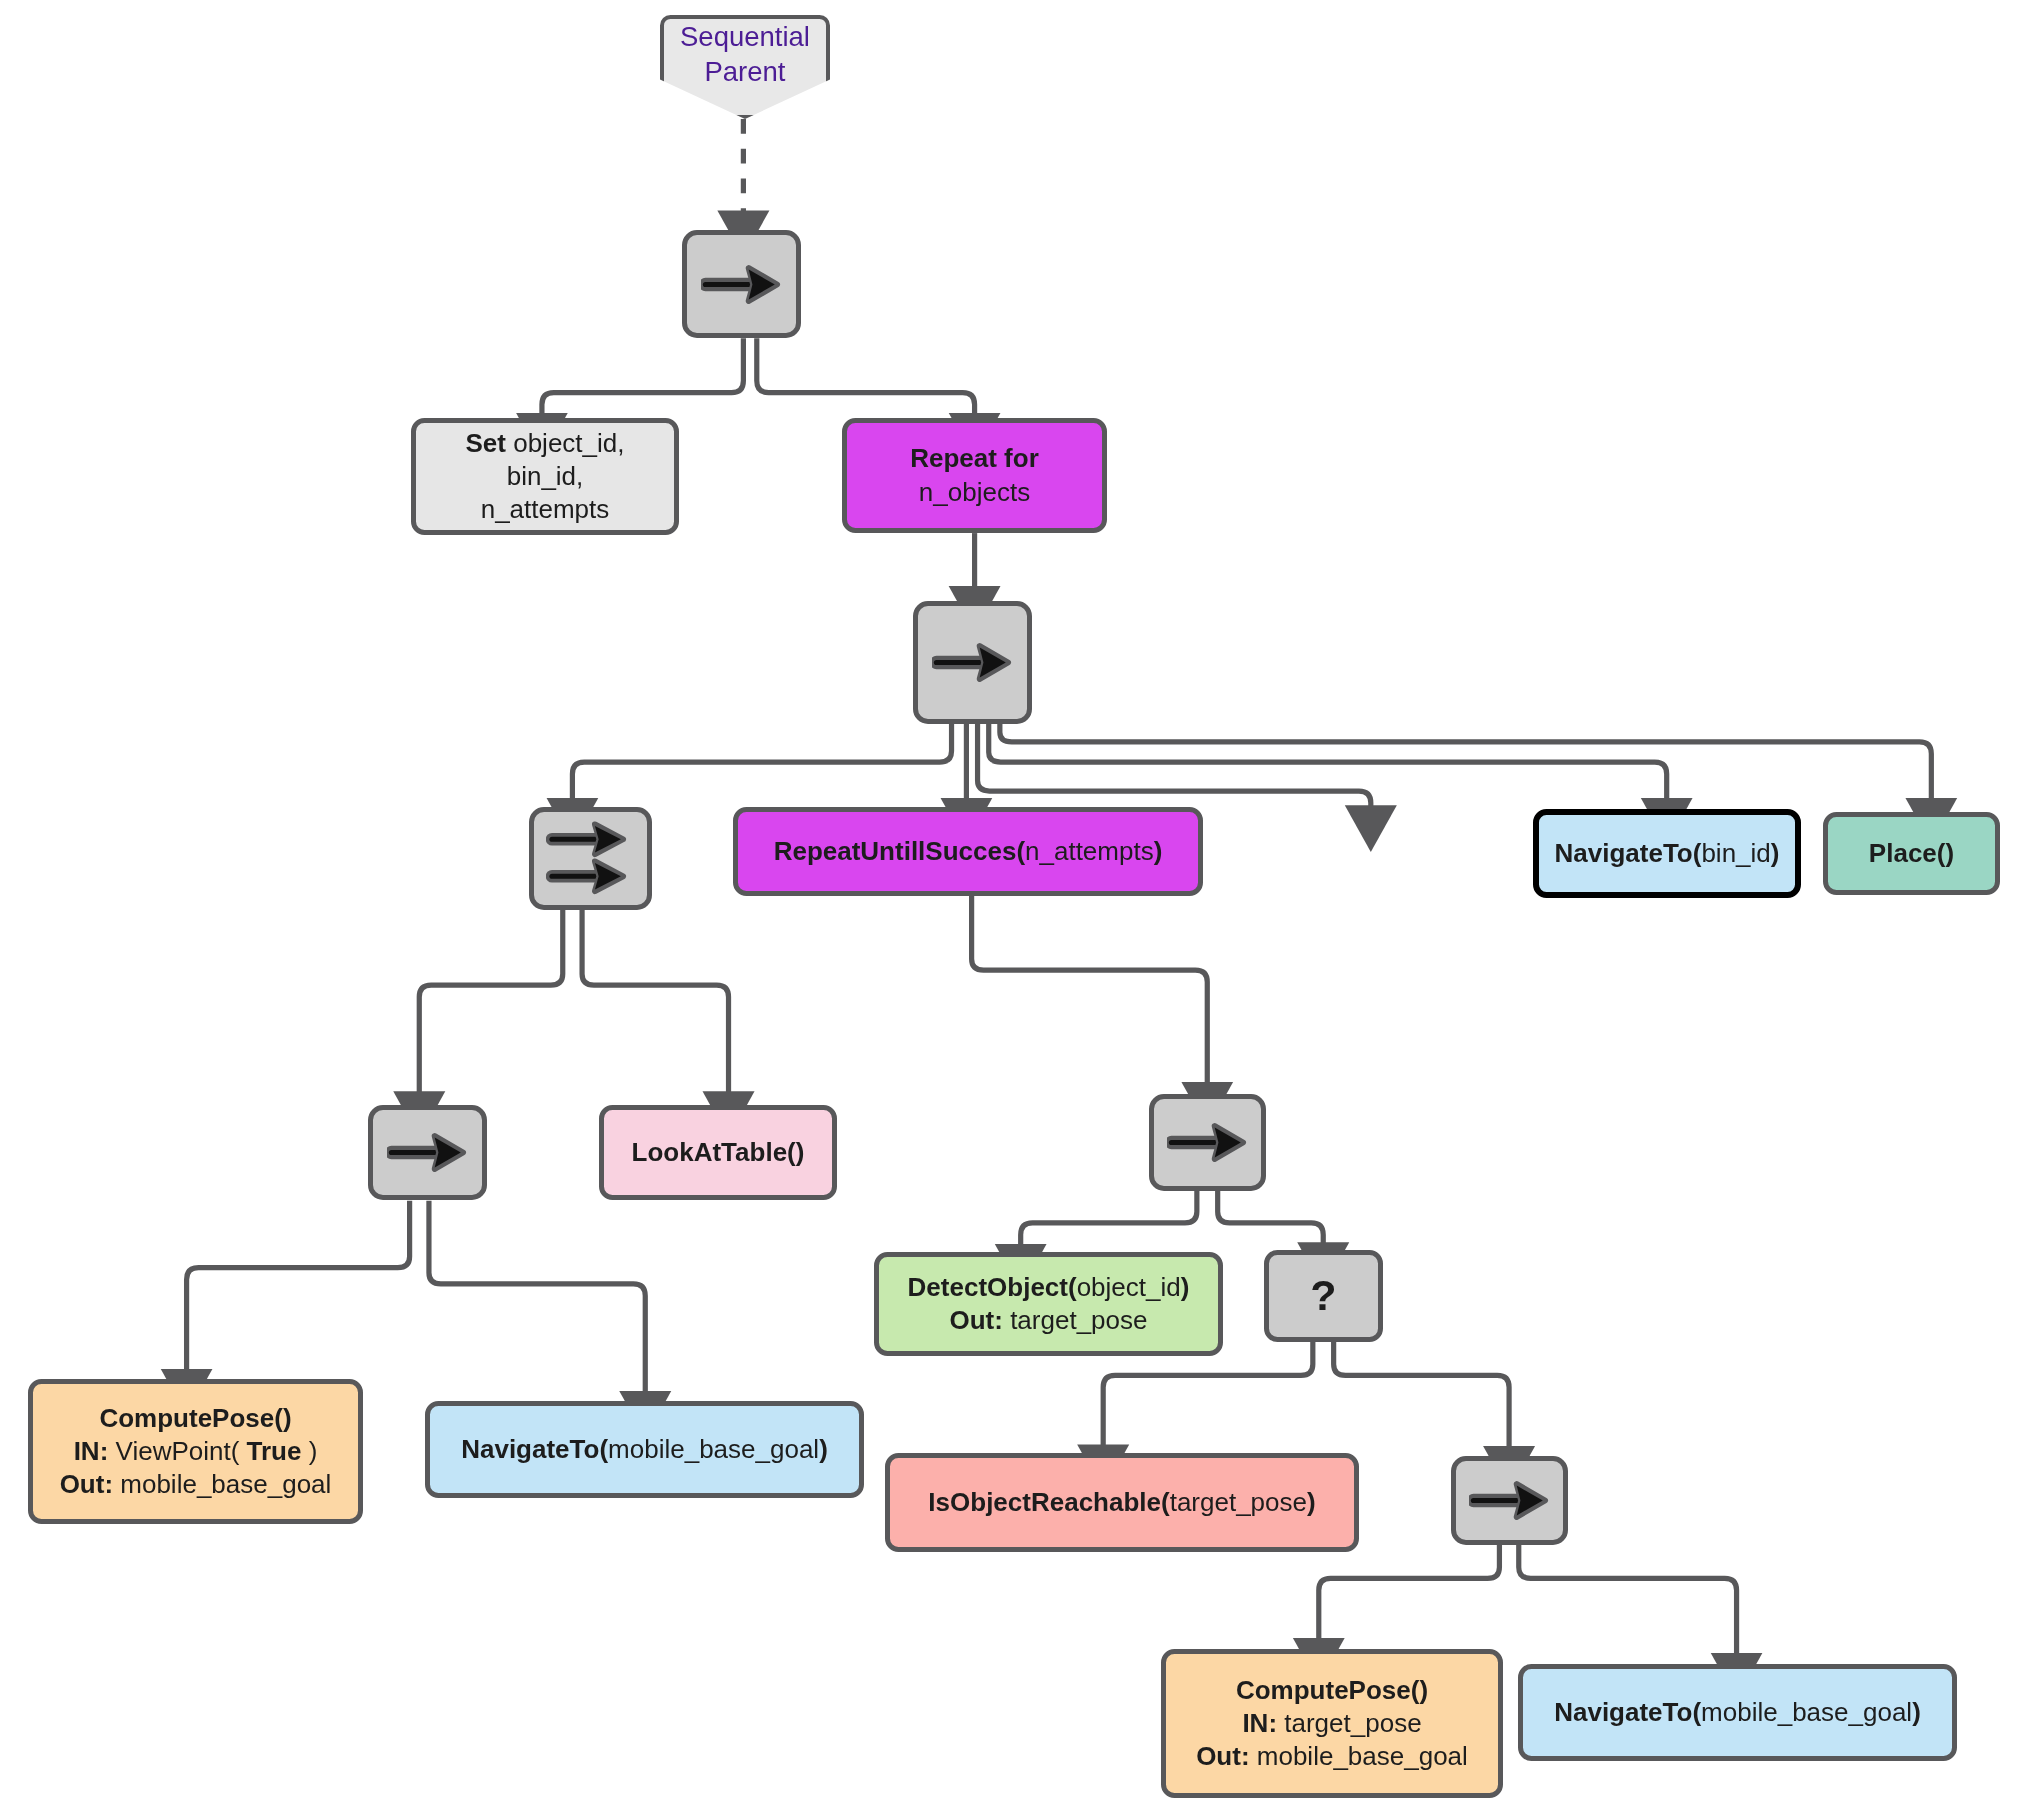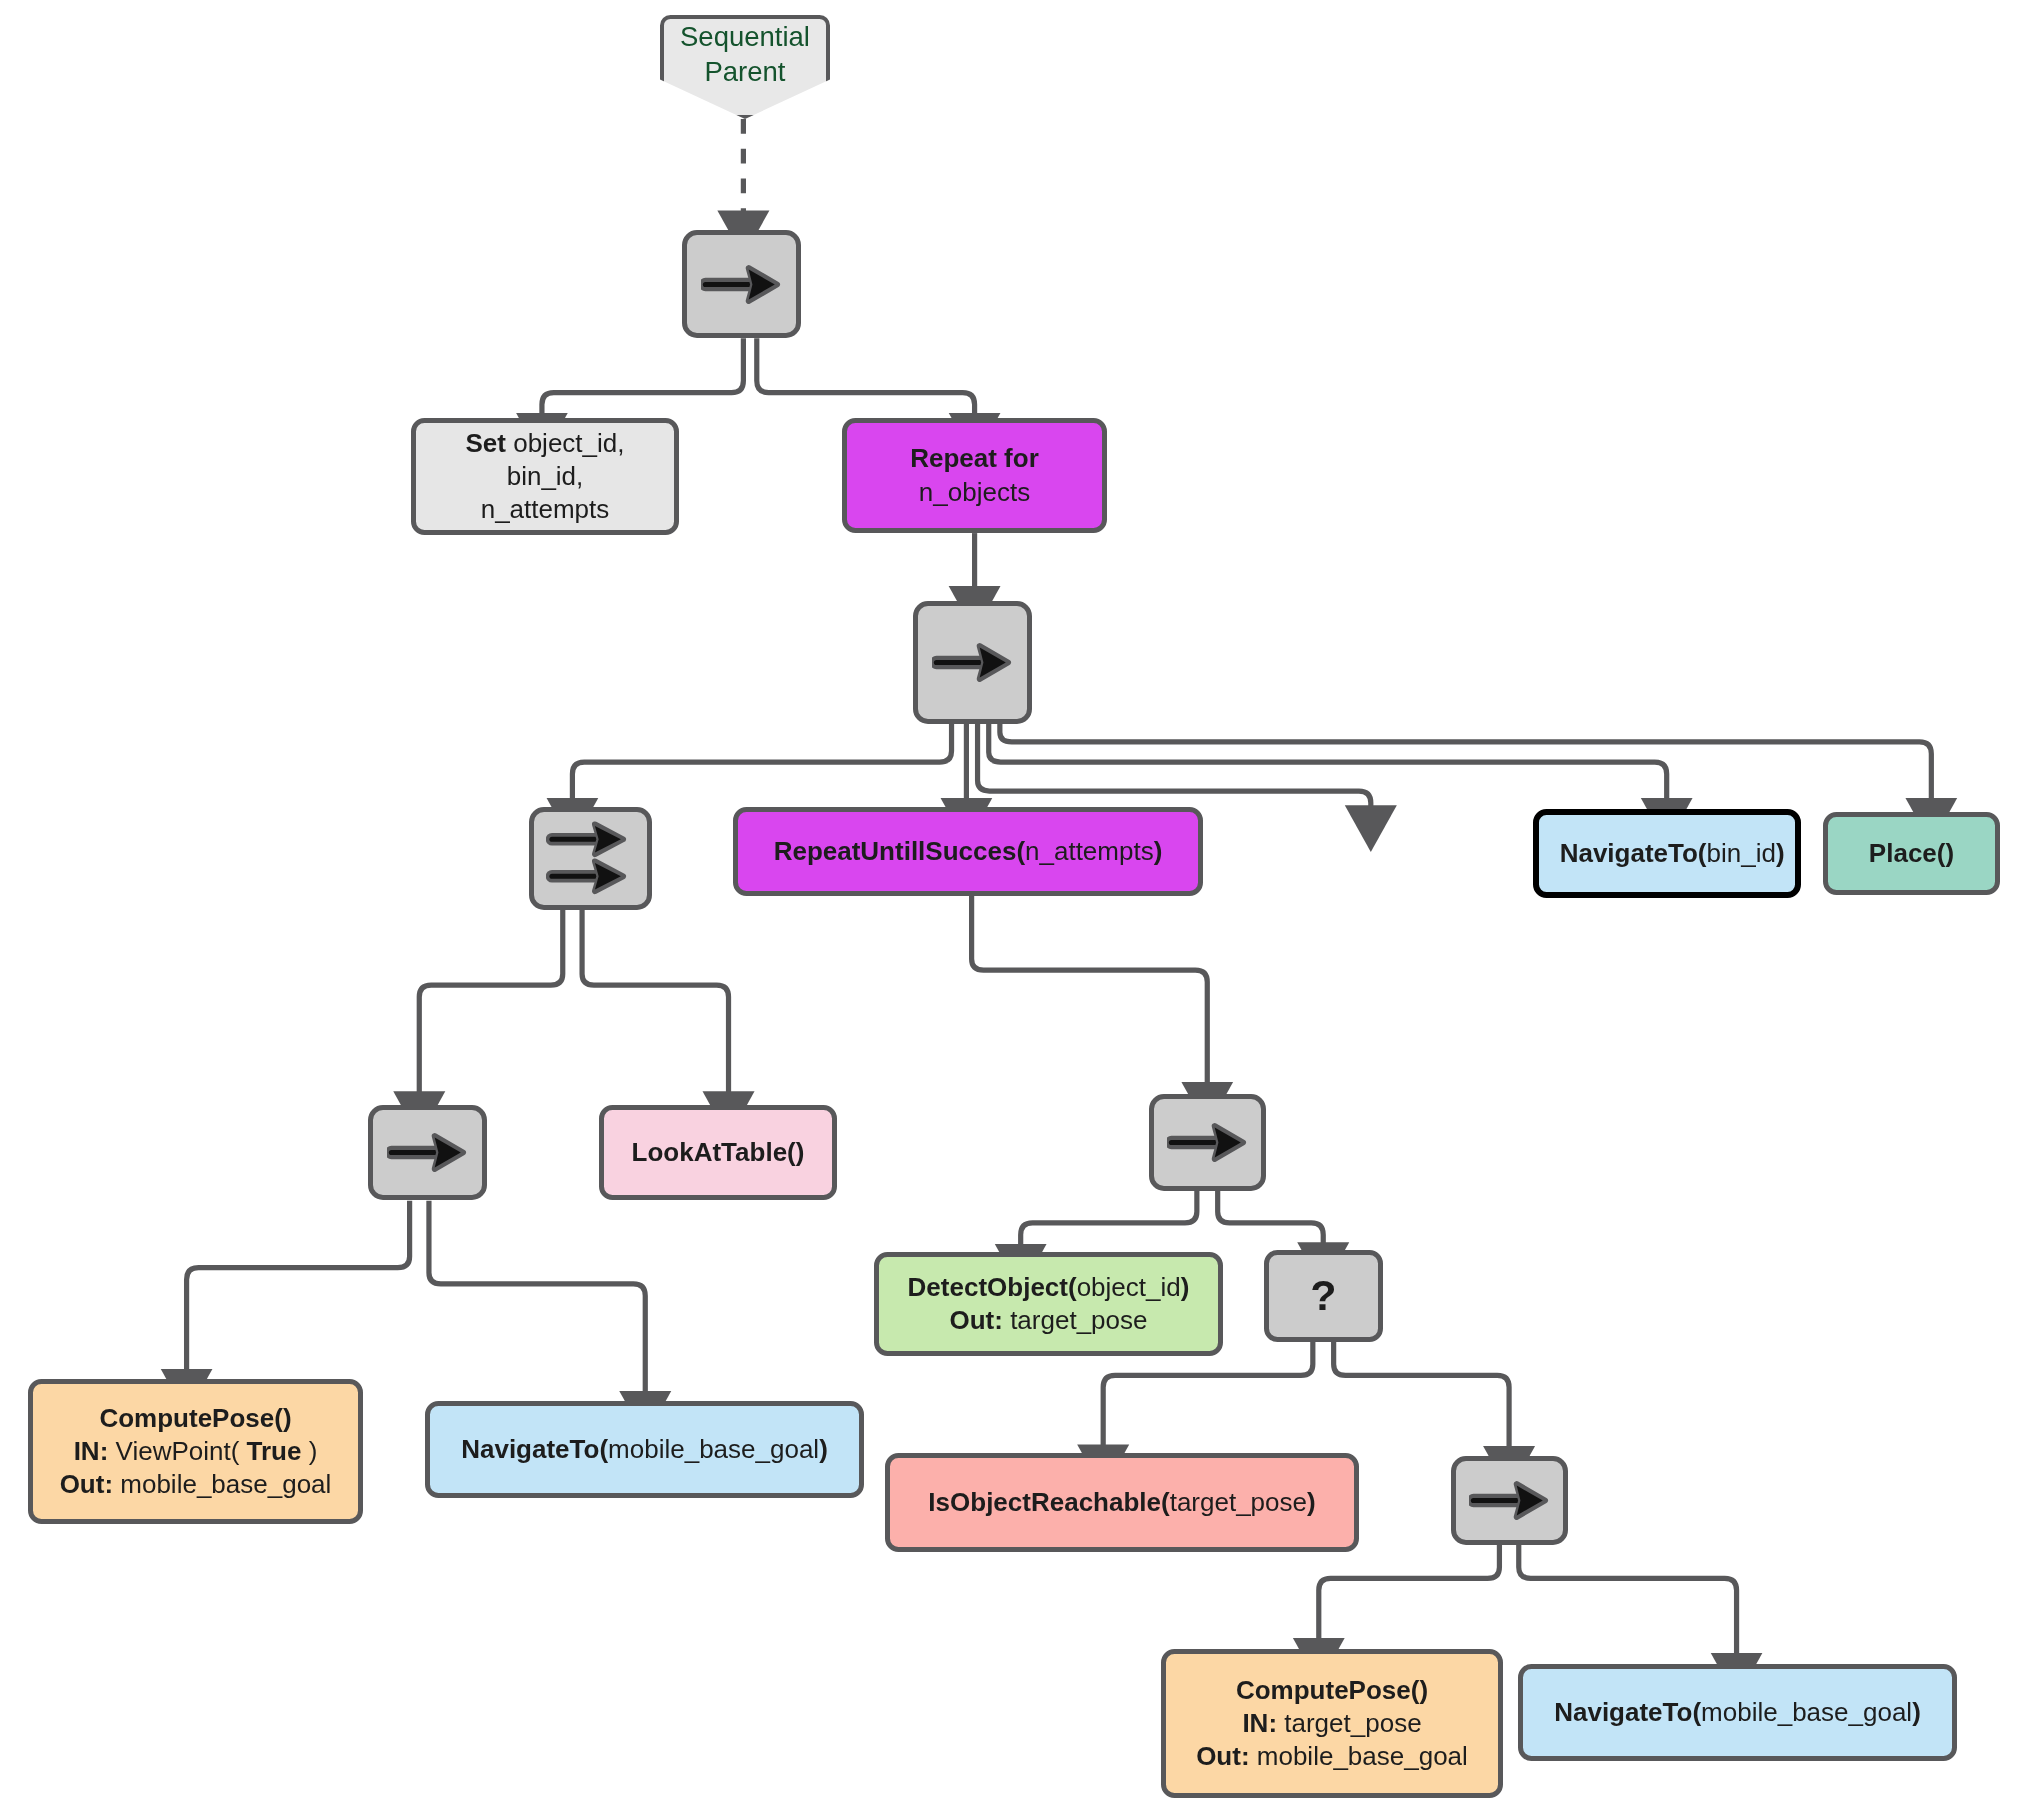--- a/index.html
+++ b/index.html
@@ -41,36 +41,36 @@
   .qmark{
     background:#cccccc;
     font-size:43px;
     font-weight:bold;
   }
 
   .grey{background:#e6e6e6;}
   .yellow{background:#d946ef;align-items:center;}
   .teal{background:#9ad6c4;}
   .blue{background:#c2e4f7;}
-  .blue-hl{background:#c2e4f7;border:6.7px solid #000000;text-align:right;}
+  .blue-hl{background:#c2e4f7;border:6.7px solid #000000;}
   .pink{background:#f9d2e0;}
   .green{background:#c7e9ae;margin-left:25px;}
   .orange{background:#fcd7a5;}
   .red{background:#fcb0ab;}
 
   
   .tagnode{
     position:absolute;
     box-sizing:border-box;
     background:#e8e8e8;
     border:4.5px solid #58585a;
     display:flex;align-items:center;justify-content:center;
     text-align:center;
     font-size:27.5px;
-    color:#14532d;
+    color:#4c1d95;
     line-height:1.25;
     border-radius:10.4px;
     clip-path:polygon(0% 0%, 100% 0%, 100% 62%, 50% 100%, 0% 62%);
     padding-bottom:25px;
   }
 </style>
 </head>
 <body>
 
 <div id="canvas">

